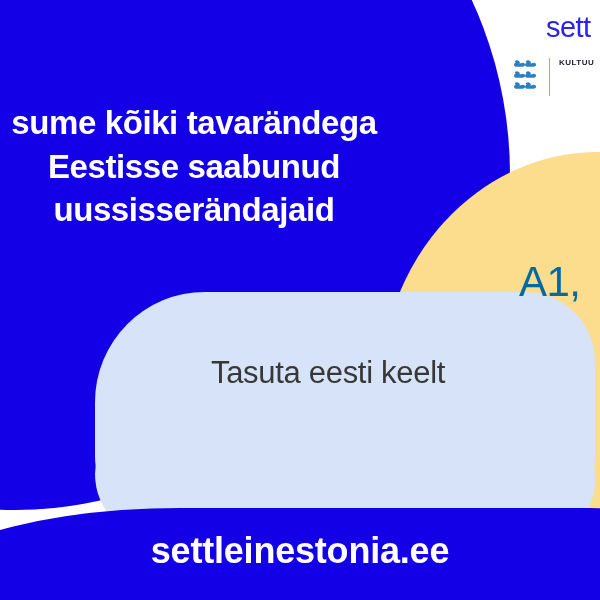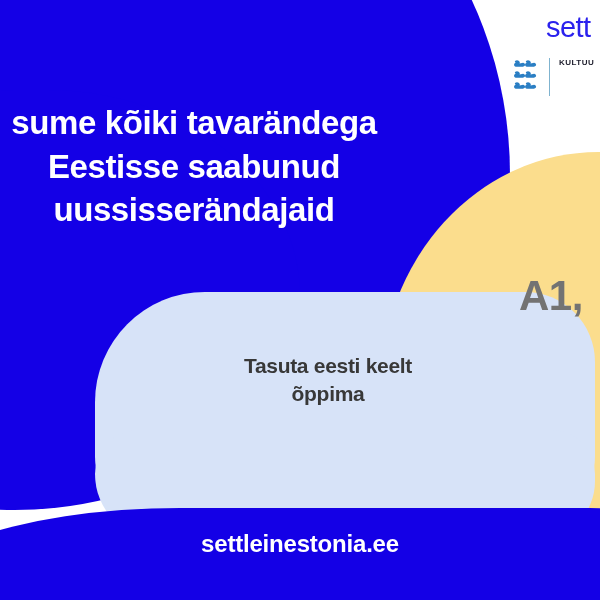--- a/index.html
+++ b/index.html
@@ -88,52 +88,52 @@
     font-weight: bold;
     line-height: 1.32;
     letter-spacing: -0.4px;
     z-index: 9;
   }
   #headline .hl-line { display: block; white-space: nowrap; }
 
   #level-badge {
     position: absolute;
     left: 519px;
-    top: 272px;
-    color: #737373;
+    top: 258px;
+    color: #0369a1;
     font-size: 42px;
-    font-weight: bold;
+    font-weight: normal;
     letter-spacing: -0.5px;
     z-index: 9;
     white-space: nowrap;
   }
 
   #card-text {
     position: absolute;
     left: 118px;
     top: 352px;
     width: 420px;
     text-align: center;
     color: #383838;
-    font-size: 21px;
-    font-weight: bold;
+    font-size: 31px;
+    font-weight: normal;
     line-height: 1.33;
     letter-spacing: -0.3px;
     z-index: 9;
   }
   #card-text .ct-line { display: block; }
 
   #footer-url {
     position: absolute;
     left: 0;
     top: 530px;
     width: 600px;
     text-align: center;
     color: #ffffff;
-    font-size: 24px;
+    font-size: 36px;
     font-weight: bold;
     letter-spacing: -0.2px;
     z-index: 9;
   }
 
   
   #logo-lockup {
     position: absolute;
     left: 512px;
     top: 12px;
@@ -191,21 +191,20 @@
   <div id="headline">
     <span class="hl-line">sume kõiki tavarändega</span>
     <span class="hl-line">Eestisse saabunud</span>
     <span class="hl-line">uussisserändajaid</span>
   </div>
 
   <div id="level-badge">A1,</div>
 
   <div id="card-text">
     <span class="ct-line">Tasuta eesti keelt</span>
-    <span class="ct-line">õppima</span>
   </div>
 
   <div id="footer-url">settleinestonia.ee</div>
 
   <div id="logo-lockup">
     <div id="brand-wordmark">
       <span class="bw-line">sett</span>
     </div>
     <div id="partner-row">
       <svg id="coat-of-arms" viewBox="0 0 26 34" xmlns="http://www.w3.org/2000/svg">

